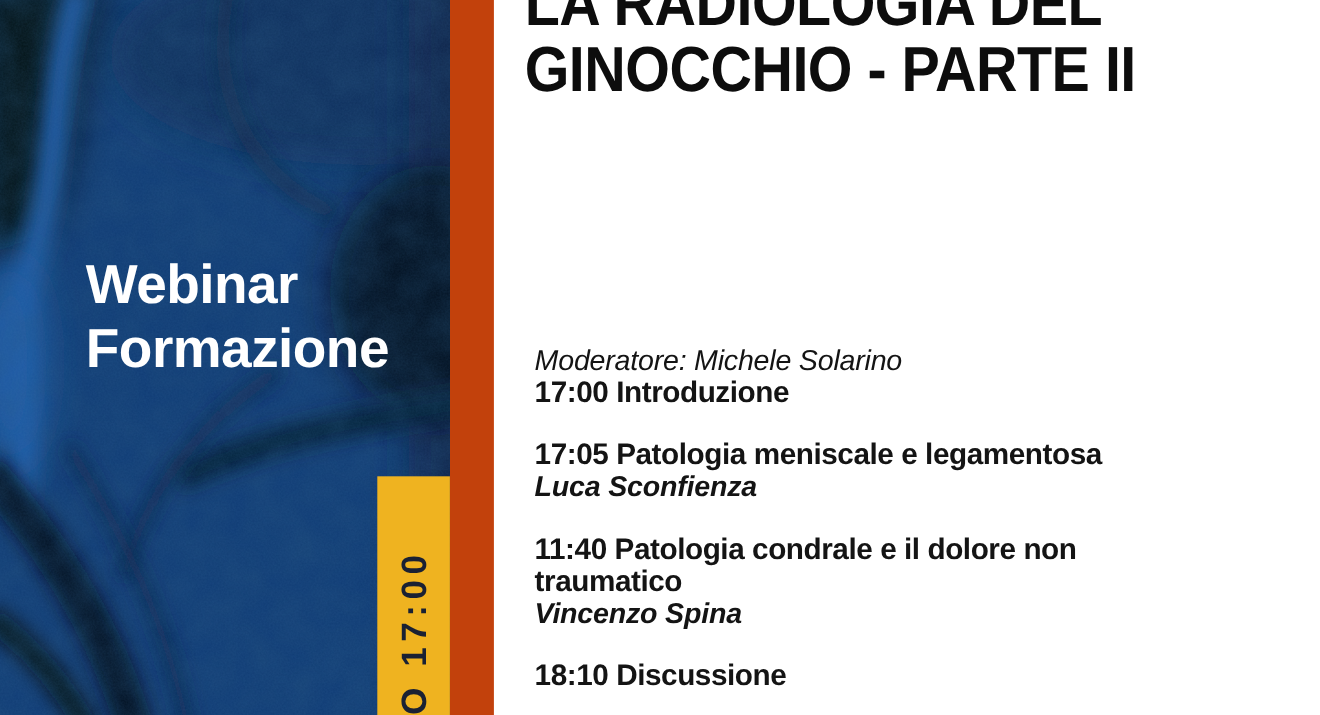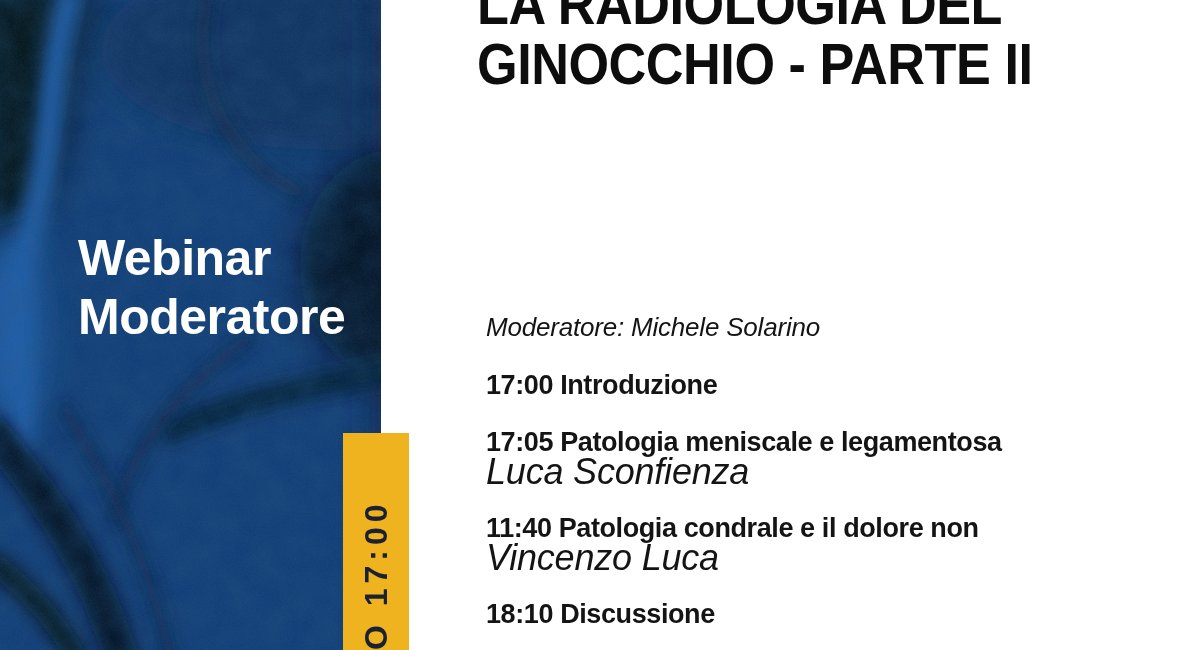--- a/index.html
+++ b/index.html
@@ -8,21 +8,21 @@
     overflow: hidden;
     position: relative;
     background: #ffffff;
     font-family: "Liberation Sans", sans-serif;
   }
   .poster { position: absolute; inset: 0; width: 1200px; height: 650px; overflow: hidden; }
 
   
   .photo-panel {
     position: absolute; left: 0; top: 0;
-    width: 381px; height: 650px;
+    width: 449px; height: 650px;
     overflow: hidden;
     background: #c2410c;
   }
   .photo-panel svg { position: absolute; left: 0; top: 0; }
 
   .panel-label {
     position: absolute; left: 78px; top: 229px;
     color: #ffffff;
     font-size: 50px; font-weight: 700;
     line-height: 59px;
@@ -58,31 +58,30 @@
     white-space: nowrap;
   }
   .schedule {
     position: absolute; left: 486px; top: 313px;
     width: 620px;
     color: #141414;
   }
   .moderator {
     font-size: 26px; font-style: italic; font-weight: 400;
     line-height: 29px; letter-spacing: -0.2px;
-    margin-bottom: 29px;
     white-space: nowrap;
   }
   .program-item { margin-bottom: 28px; }
   .session-title {
     font-size: 27px; font-weight: 700;
     line-height: 29px; letter-spacing: -0.4px;
     white-space: nowrap;
   }
   .speaker {
-    font-size: 36px; font-style: italic; font-weight: 400;
+    font-size: 26px; font-style: italic; font-weight: 700;
     line-height: 29px; letter-spacing: -0.2px;
     white-space: nowrap;
   }
 </style>
 </head>
 <body>
 
 <div class="poster">
 
   <div class="photo-panel">
@@ -127,21 +126,21 @@
       <path d="M-15,425 C40,485 95,565 125,670" stroke="#03101F" stroke-width="34" fill="none" filter="url(#b2)"></path>
       <path d="M62,405 C112,485 152,565 172,670" stroke="#072449" stroke-width="12" fill="none" filter="url(#b2)"></path>
       <path d="M-10,560 C30,590 60,625 80,665" stroke="#02070F" stroke-width="22" fill="none" filter="url(#b2)"></path>
 
       <rect width="409" height="650" filter="url(#nz)"></rect>
       <rect width="409" height="650" filter="url(#grain)"></rect>
     </svg>
 
     <div class="panel-label">
       <div>Webinar</div>
-      <div>Moderatore</div>
+      <div>Formazione</div>
     </div>
   </div>
 
   <div class="time-strip"></div>
   <div class="strip-time">O 17:00</div>
 
   <h1 class="title">
     <div>LA RADIOLOGIA DEL</div>
     <div>GINOCCHIO - PARTE II</div>
   </h1>
@@ -151,21 +150,22 @@
     <div>
         <div class="program-item">
           <div class="session-title">17:00 Introduzione</div>
         </div>
         <div class="program-item">
           <div class="session-title">17:05 Patologia meniscale e legamentosa</div>
           <div class="speaker">Luca Sconfienza</div>
         </div>
         <div class="program-item">
           <div class="session-title">11:40 Patologia condrale e il dolore non</div>
-          <div class="speaker">Vincenzo Luca</div>
+          <div class="session-title">traumatico</div>
+          <div class="speaker">Vincenzo Spina</div>
         </div>
         <div class="program-item">
           <div class="session-title">18:10 Discussione</div>
         </div>
       </div>
   </div>
 
 </div>
 
 </body></html>

